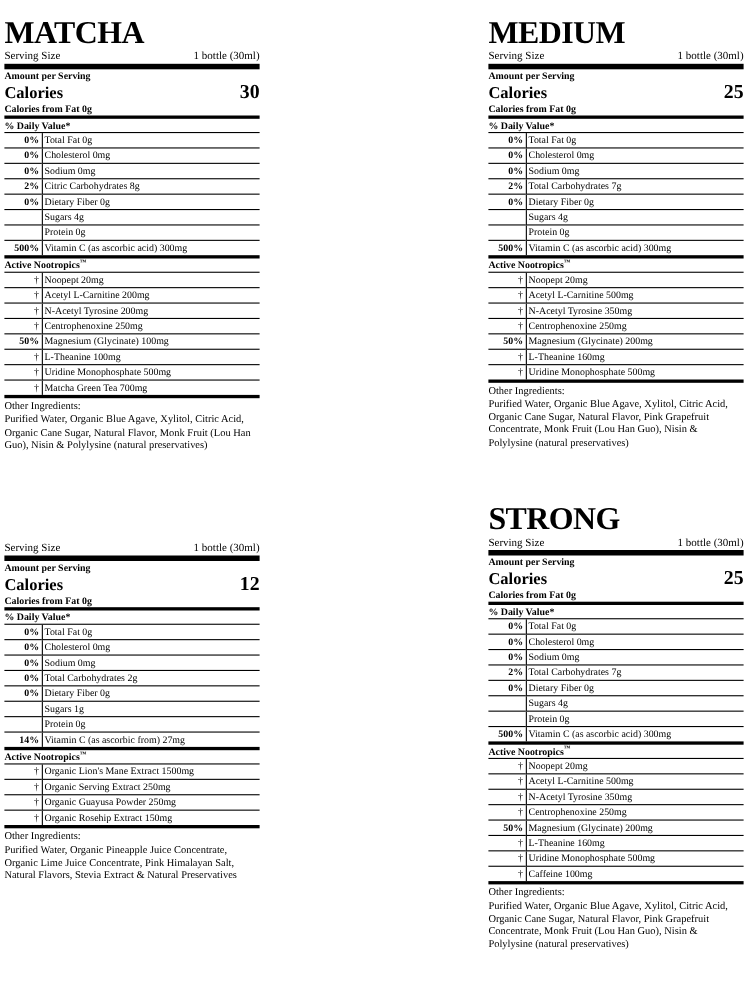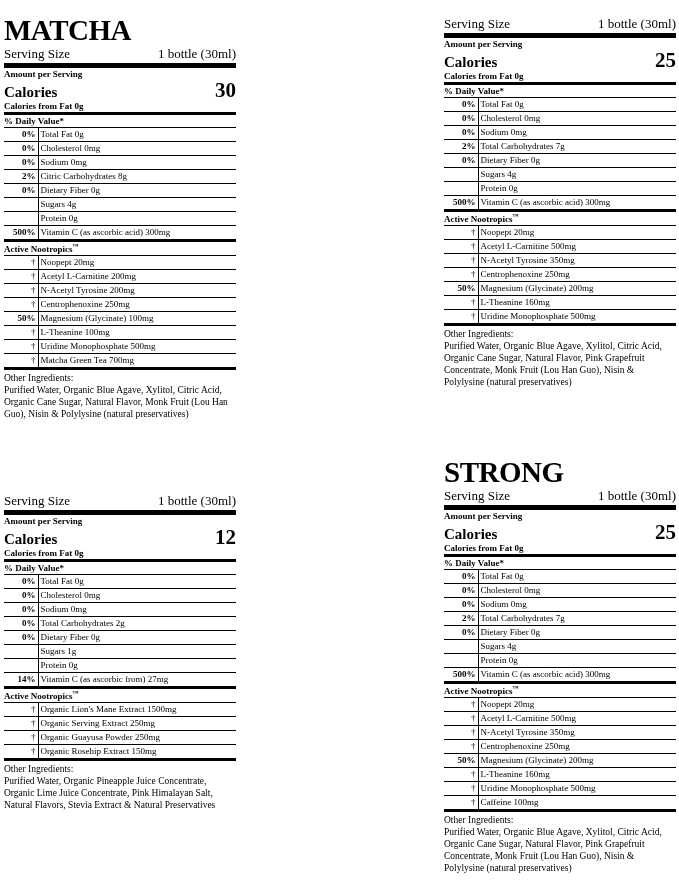--- a/index.html
+++ b/index.html
@@ -32,41 +32,41 @@
     font-weight: bold;
     letter-spacing: -0.5px;
     line-height: 1.0;
     margin: 0 0 1px 0;
     white-space: nowrap;
   }
   .serving-row {
     display: flex;
     justify-content: space-between;
     align-items: baseline;
-    font-size: 13px;
+    font-size: 10px;
     padding-bottom: 1px;
     text-align: right;
   }
   .rule-thick { border-top: 5px solid #000; }
   .rule-med   { border-top: 3px solid #000; }
   .rule-thin  { border-top: 1px solid #000; }
 
   .amount-per {
     font-size: 9px;
     font-weight: bold;
     padding: 1px 0 0 0;
   }
   .cal-row {
     display: flex;
     justify-content: space-between;
     align-items: baseline;
     line-height: 1.05;
   }
   .cal-label { font-size: 15px; font-weight: bold; }
-  .cal-value { font-size: 21px; font-weight: bold; }
+  .cal-value { font-size: 18px; font-weight: bold; }
   .cal-fat {
     font-size: 9px;
     font-weight: bold;
     padding-bottom: 1px;
   }
   .dv-header {
     font-size: 9px;
     font-weight: bold;
     padding: 1px 0 1px 0;
   }
@@ -201,20 +201,21 @@
               <td class="dv-cell dagger">†</td>
               <td class="name-cell">Matcha Green Tea 700mg</td>
             </tr>
           </tbody>
         </table>
         <div class="rule-med"></div>
         <div class="other-title">Other Ingredients:</div>
         <div class="other-body">Purified Water, Organic Blue Agave, Xylitol, Citric Acid, Organic Cane Sugar, Natural Flavor, Monk Fruit (Lou Han Guo), Nisin &amp; Polylysine (natural preservatives)</div>
       </div>
       <div class="col" style="left: 444px; top: 0px;">
+        <div class="panel-title">MEDIUM</div>
         <div class="serving-row">
           <span>Serving Size</span>
           <span>1 bottle (30ml)</span>
         </div>
         <div class="rule-thick"></div>
         <div class="amount-per">Amount per Serving</div>
         <div class="cal-row">
           <span class="cal-label">Calories</span>
           <span class="cal-value">25</span>
         </div>

